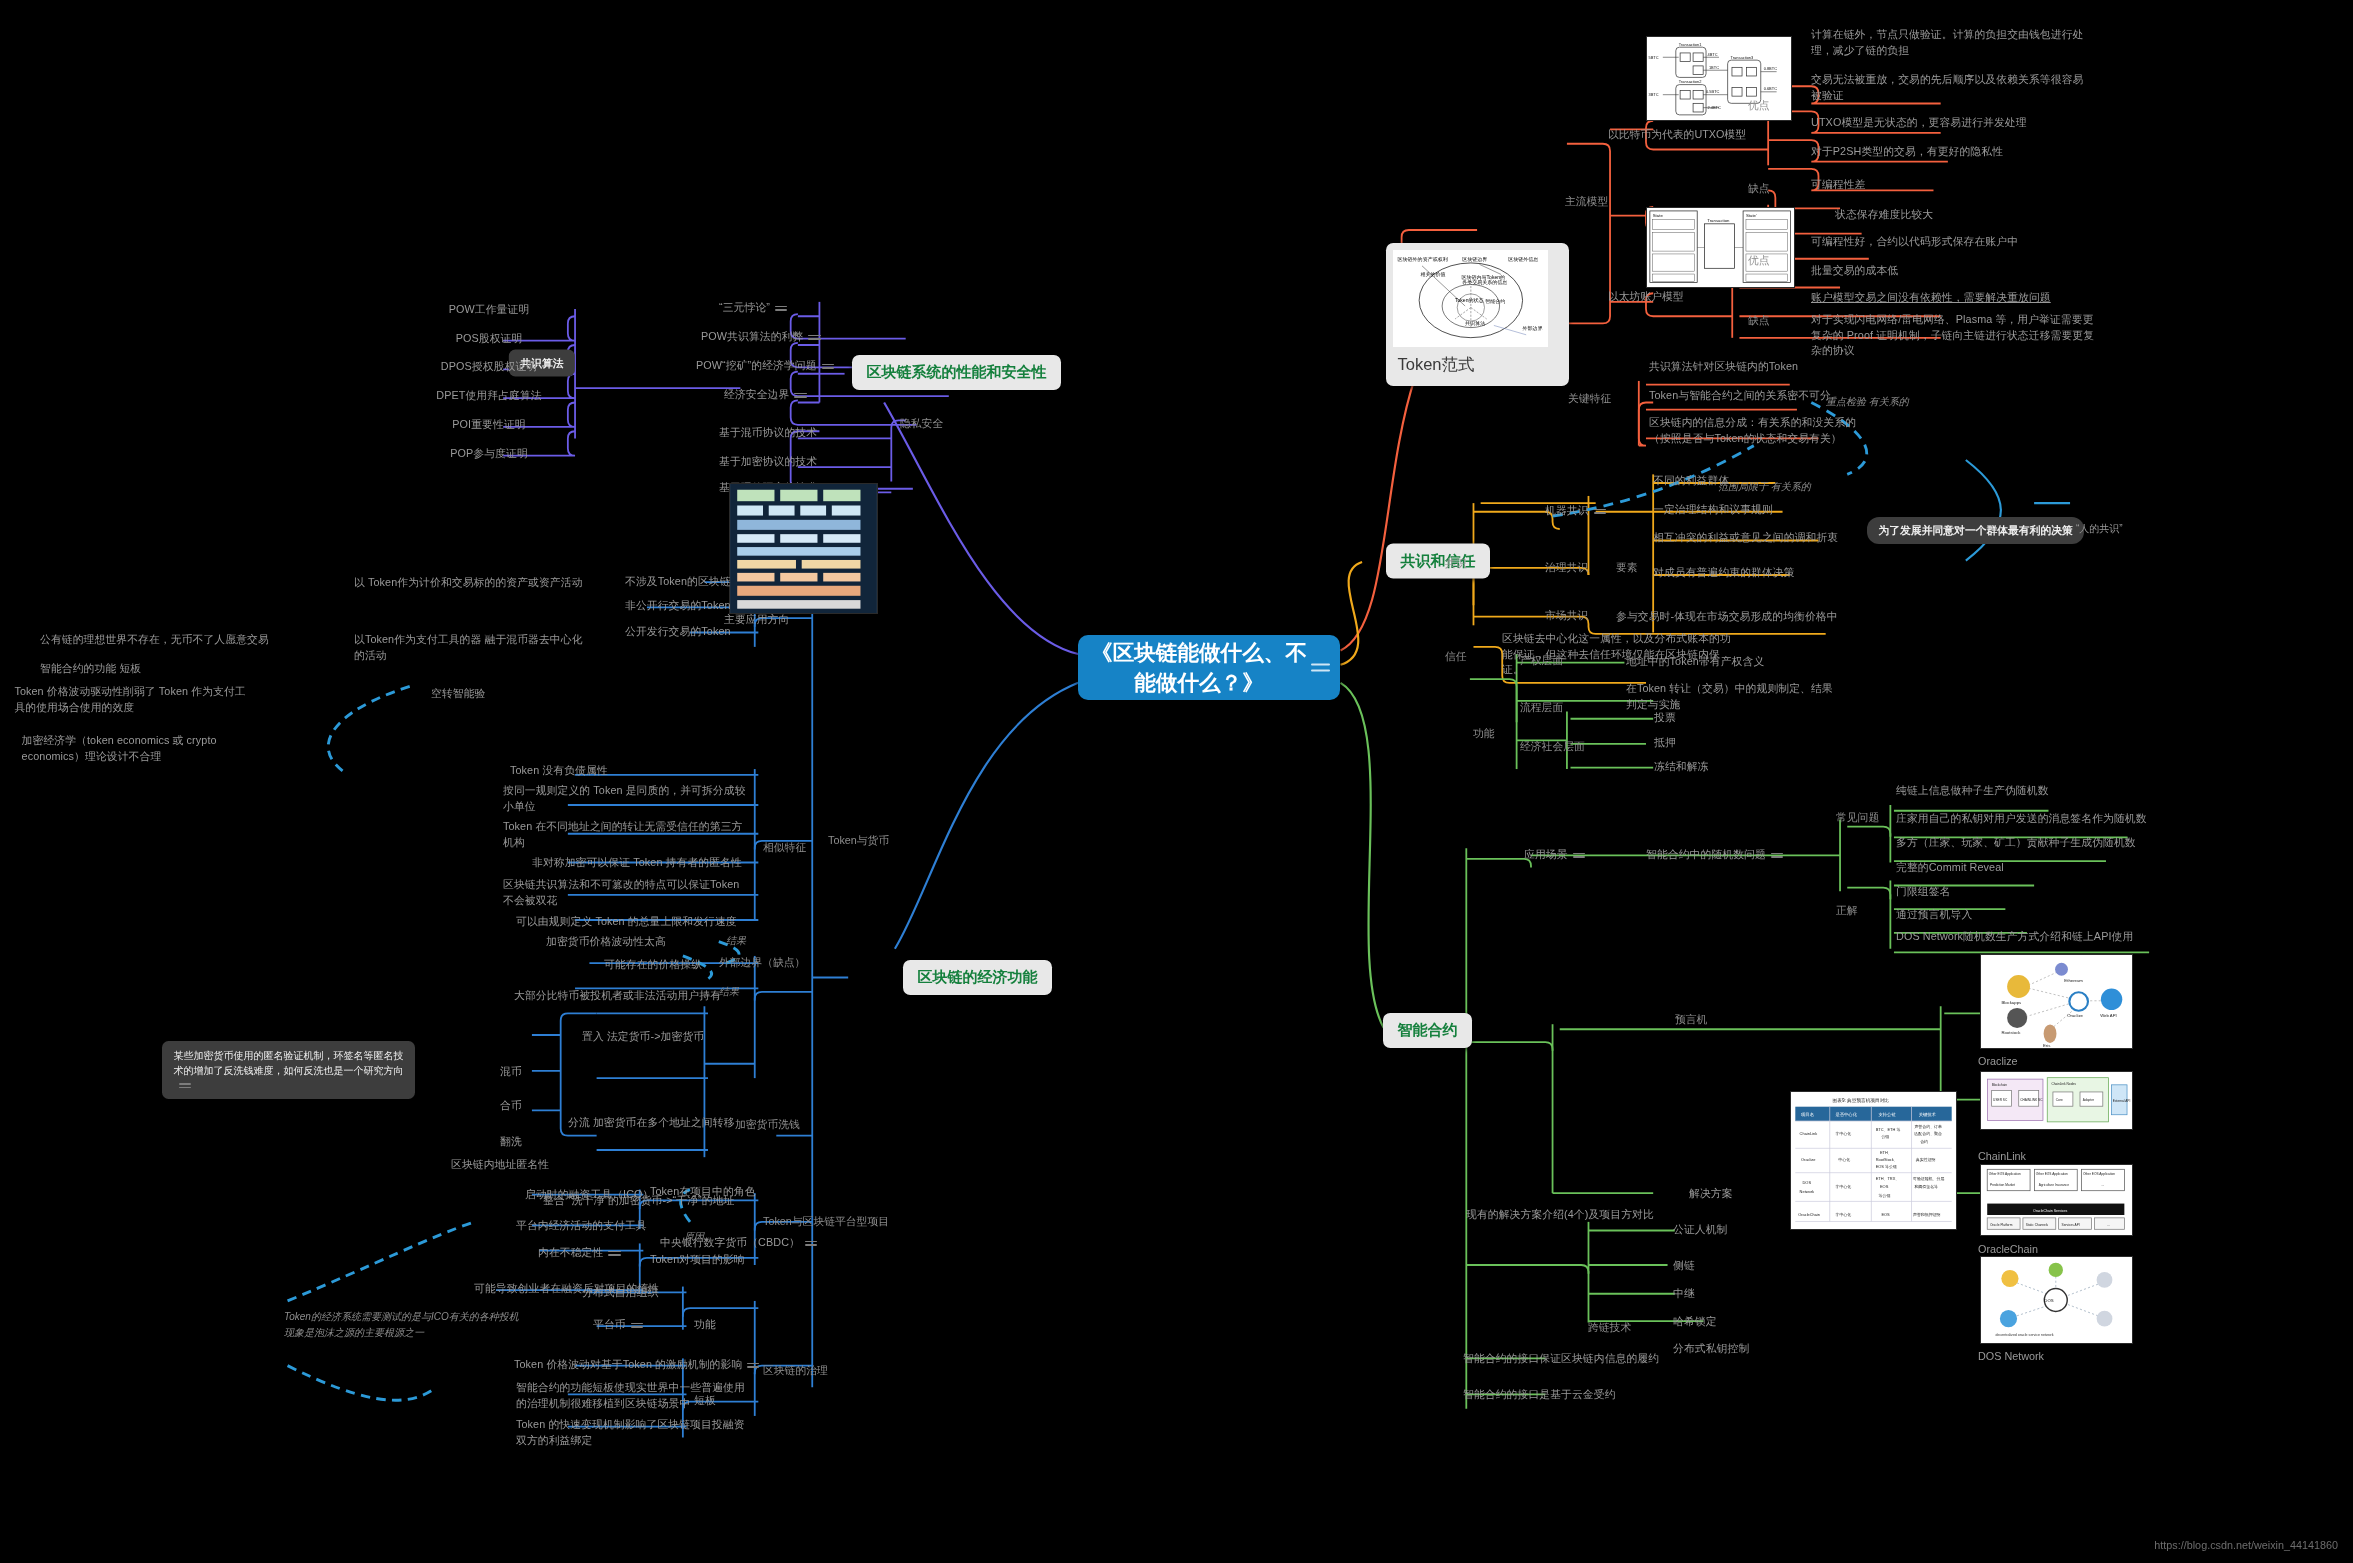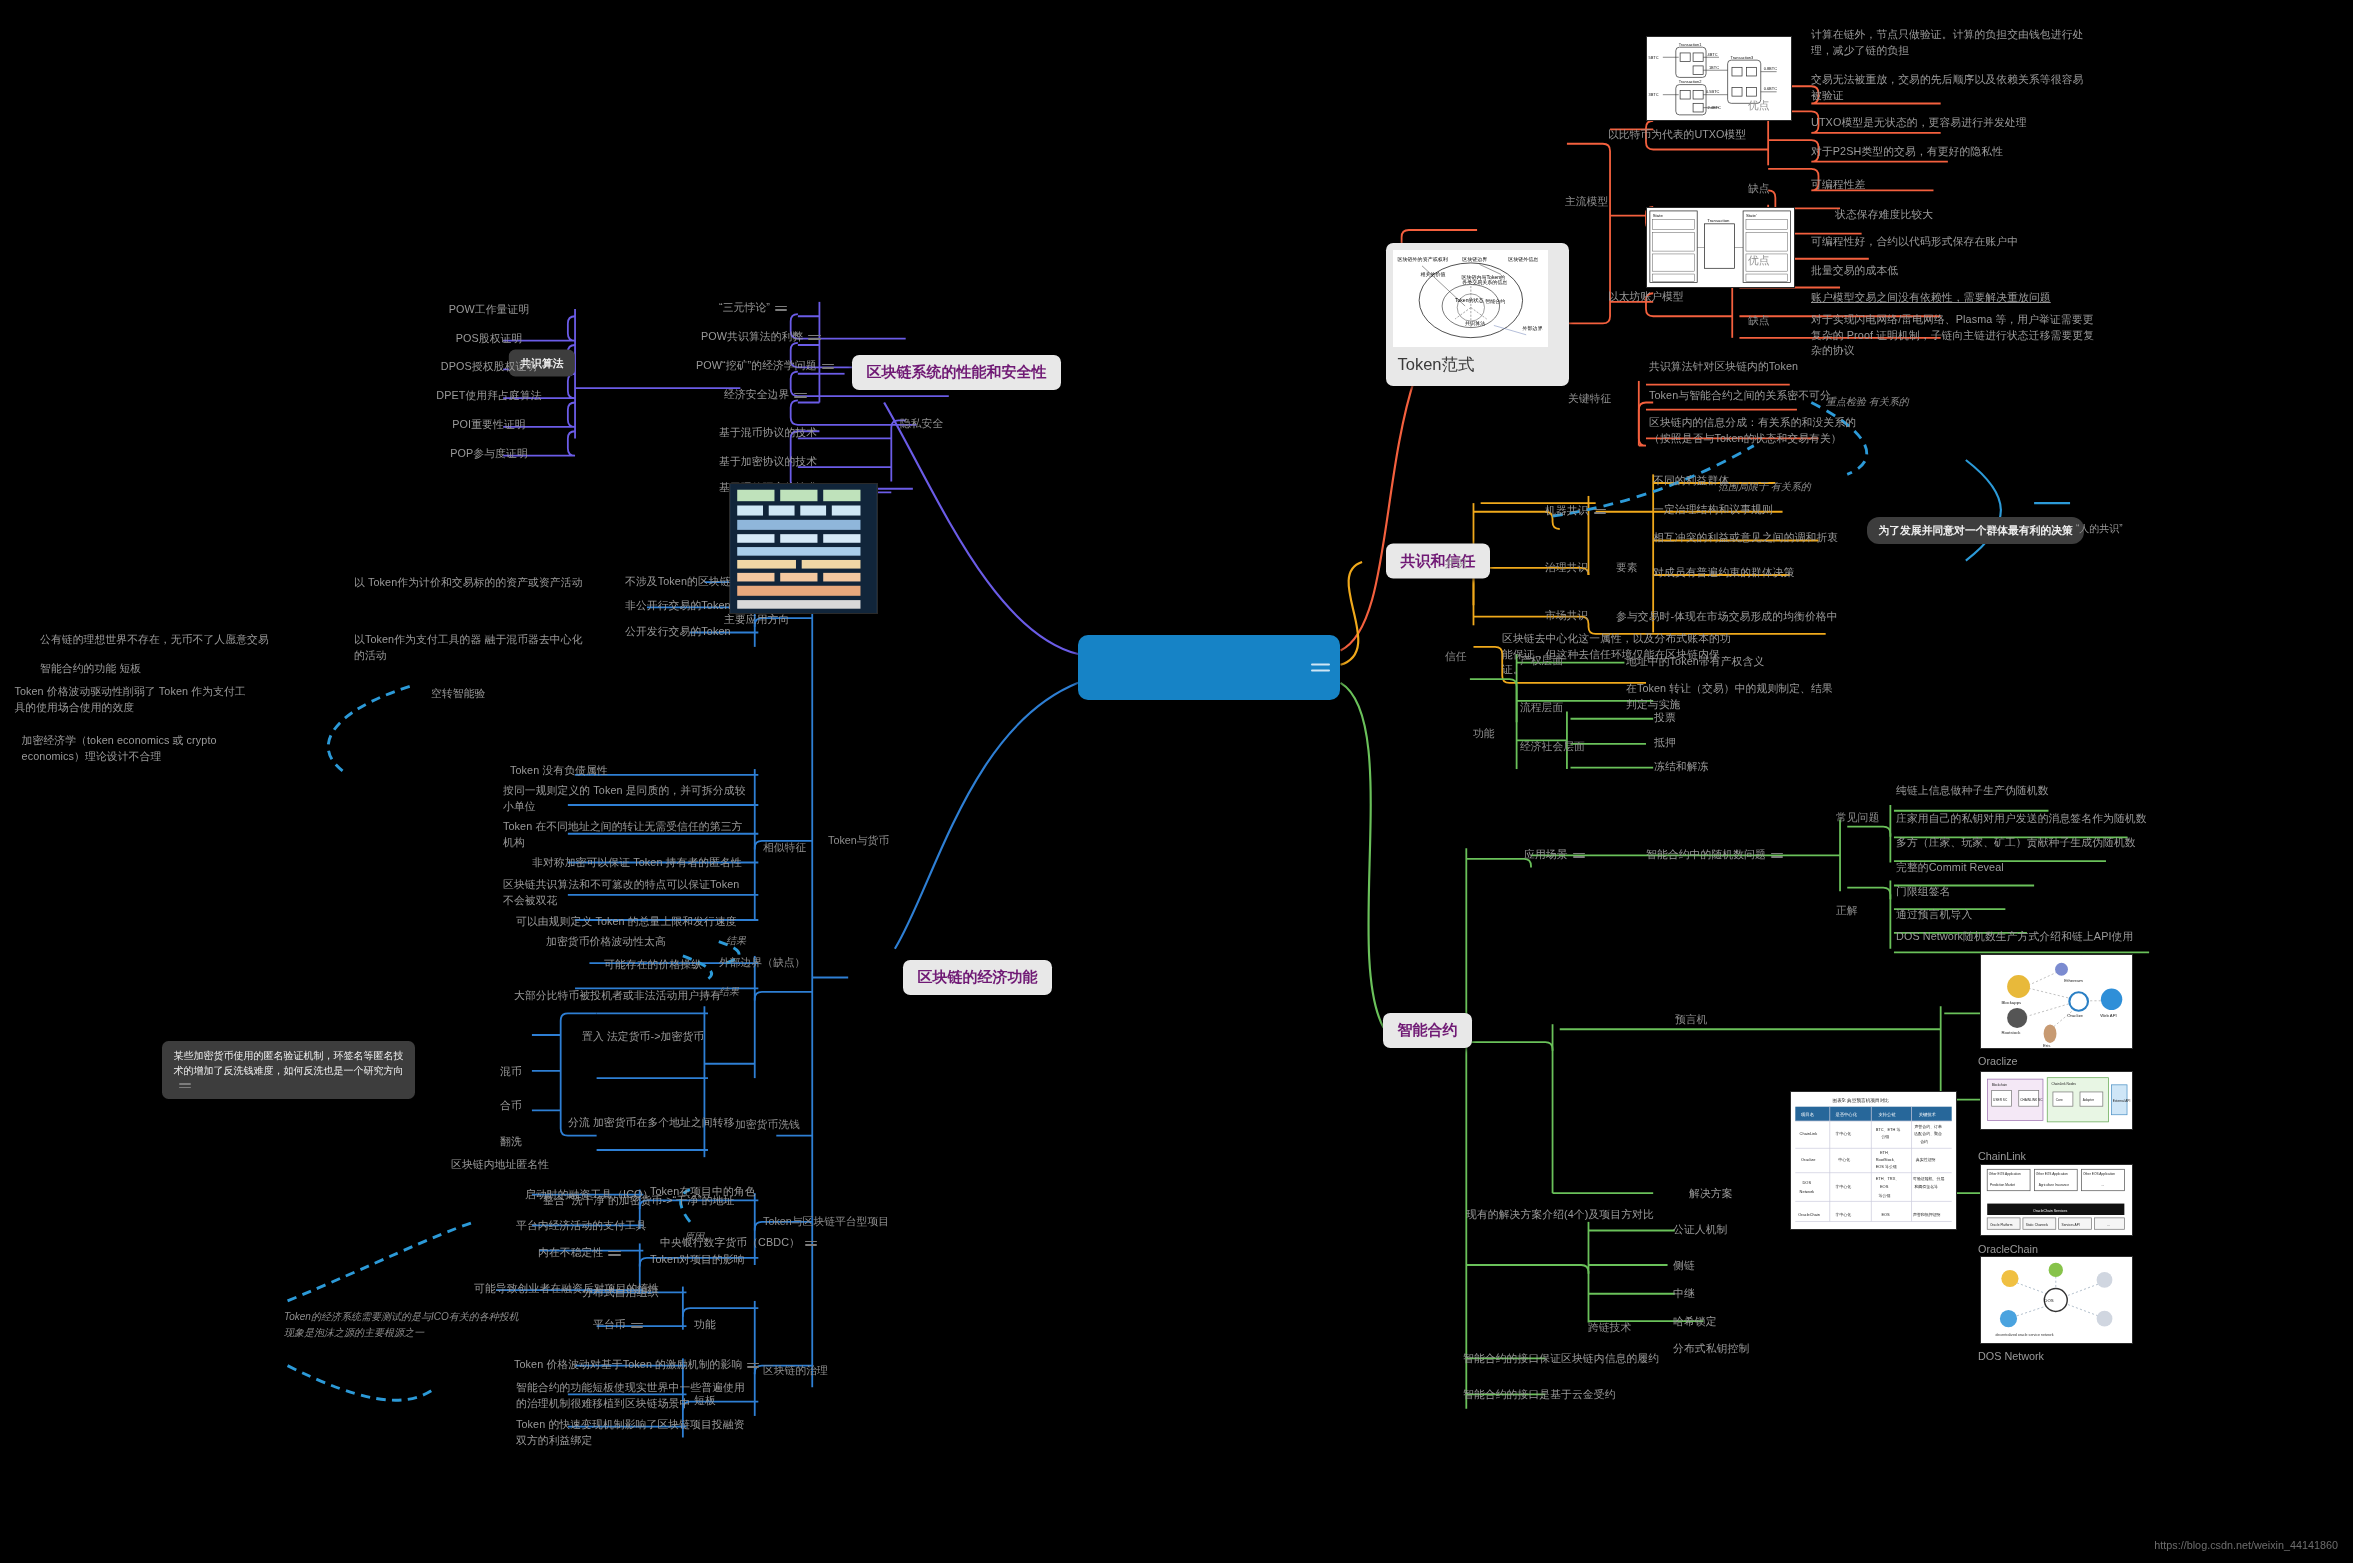--- a/index.html
+++ b/index.html
@@ -15,21 +15,21 @@
   #central{position:absolute;left:1078px;top:635px;width:262px;height:65px;
            background:#1683c6;border-radius:10px;display:flex;align-items:center;
            justify-content:center;box-shadow:0 2.2px 7.2px rgba(0,0,0,.8);}
   #central .t{color:#fff;font-size:21.6px;font-weight:bold;line-height:1.35;text-align:center;
               padding:0 33px 0 13px;}
   .hamb{position:absolute;right:10px;top:50%;transform:translateY(-50%);width:18.7px;}
   .hamb i{display:block;height:2.2px;background:#cfe6f5;margin:3.6px 0;border-radius:1.4px;}
   .hamb.sm{width:12.2px;position:static;transform:none;display:inline-block;vertical-align:middle;margin-left:5px;}
   .hamb.sm i{height:1.4px;margin:2.2px 0;background:#7d7d7d;}
   
-  .pill{position:absolute;background:#e8e8e8;color:#701a75;border-radius:7.2px;
+  .pill{position:absolute;background:#e8e8e8;color:#15803d;border-radius:7.2px;
         font-size:15px;font-weight:bold;padding:8px 14.4px;white-space:nowrap;
         box-shadow:0 1.4px 4.3px rgba(0,0,0,.7);}
   .darkpill{position:absolute;background:#3d3d3d;color:#f0f0f0;border-radius:6.5px;
         font-size:10.8px;font-weight:bold;padding:6.5px 11.5px;white-space:nowrap;}
   .imgnode{position:absolute;background:#e8e8e8;border-radius:7.2px;padding:7.2px;
            box-shadow:0 1.4px 4.3px rgba(0,0,0,.7);}
   .imgnode .cap{color:#3a3a3a;font-size:16.5px;padding:7.2px 4.3px 2.9px;}
   .thumb{background:#fff;display:block;}
   .floatimg{position:absolute;background:#fff;border:0.7px solid #2a2a2a;}
   .floatcap{position:absolute;font-size:10.8px;color:#9a9a9a;}
@@ -186,20 +186,21 @@
     <path d="M950 1330 C990 1345 1000 1355 980 1365"></path>
     <path d="M1000 1310 C1030 1320 1040 1330 1010 1340"></path>
     <path d="M960 1700 C940 1675 945 1660 960 1655"></path>
     <path d="M400 1810 C520 1760 600 1720 660 1700"></path>
     <path d="M400 1900 C500 1950 560 1960 600 1935"></path>
     <path d="M570 955 C460 990 430 1040 480 1075"></path>
   </g>
 </svg>
 
 <div id="central">
+  <div class="t">《区块链能做什么、不能做什么？》</div>
   <div class="hamb">
         <i></i>
         <i></i>
       </div>
 </div>
 
 <div class="pill" style="left:852px;top:355px;">区块链系统的性能和安全性</div>
 <div class="pill" style="left:903px;top:960px;">区块链的经济功能</div>
 <div class="pill" style="left:1383px;top:1013px;">智能合约</div>
 <div class="pill" style="left:1386px;top:561px;transform:translateY(-50%);">共识和信任</div>

